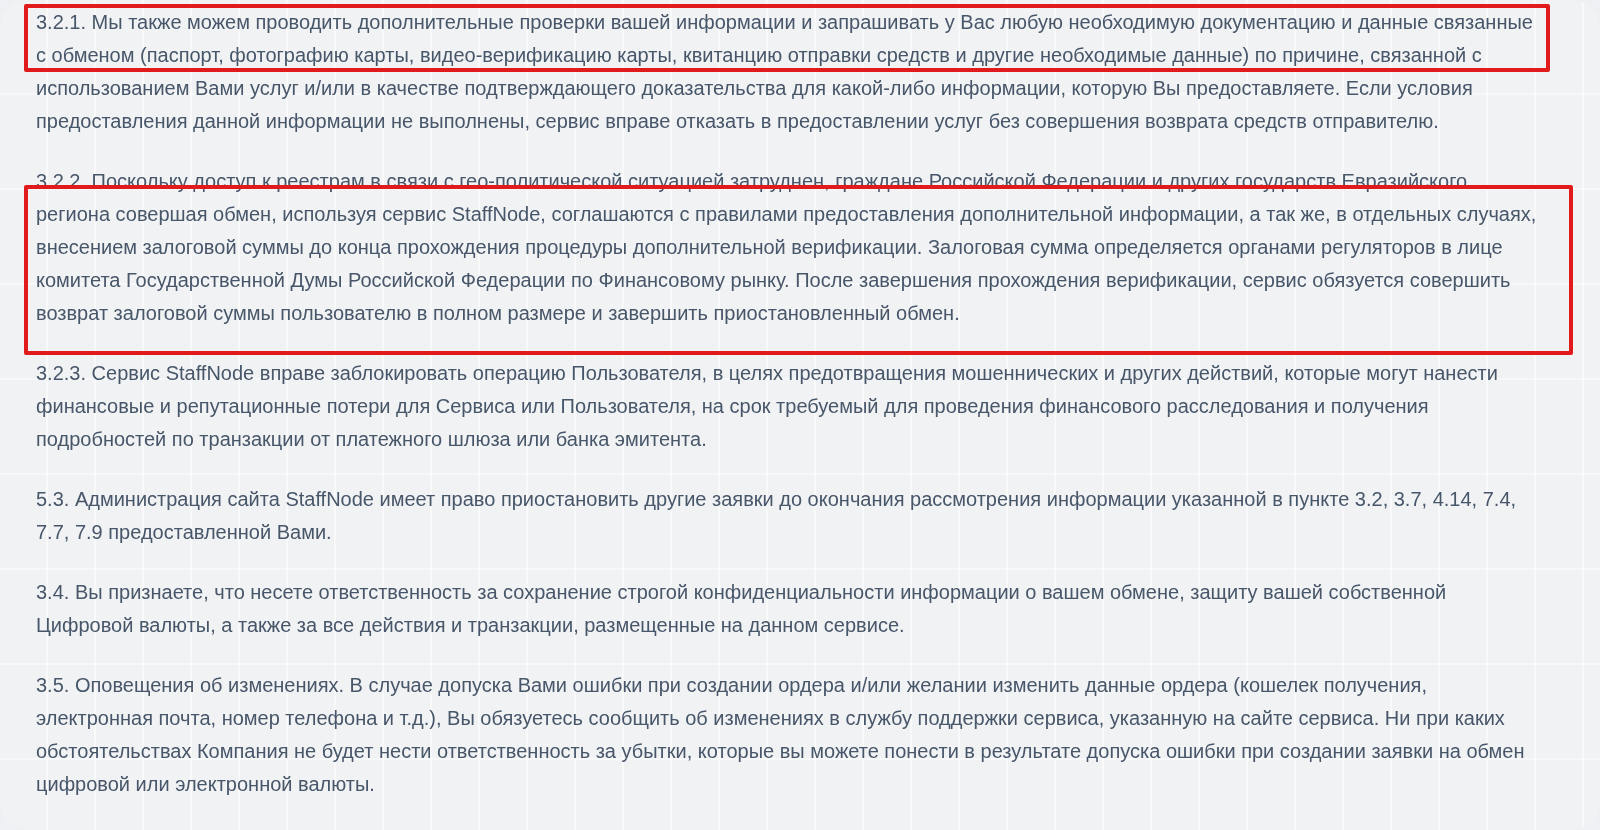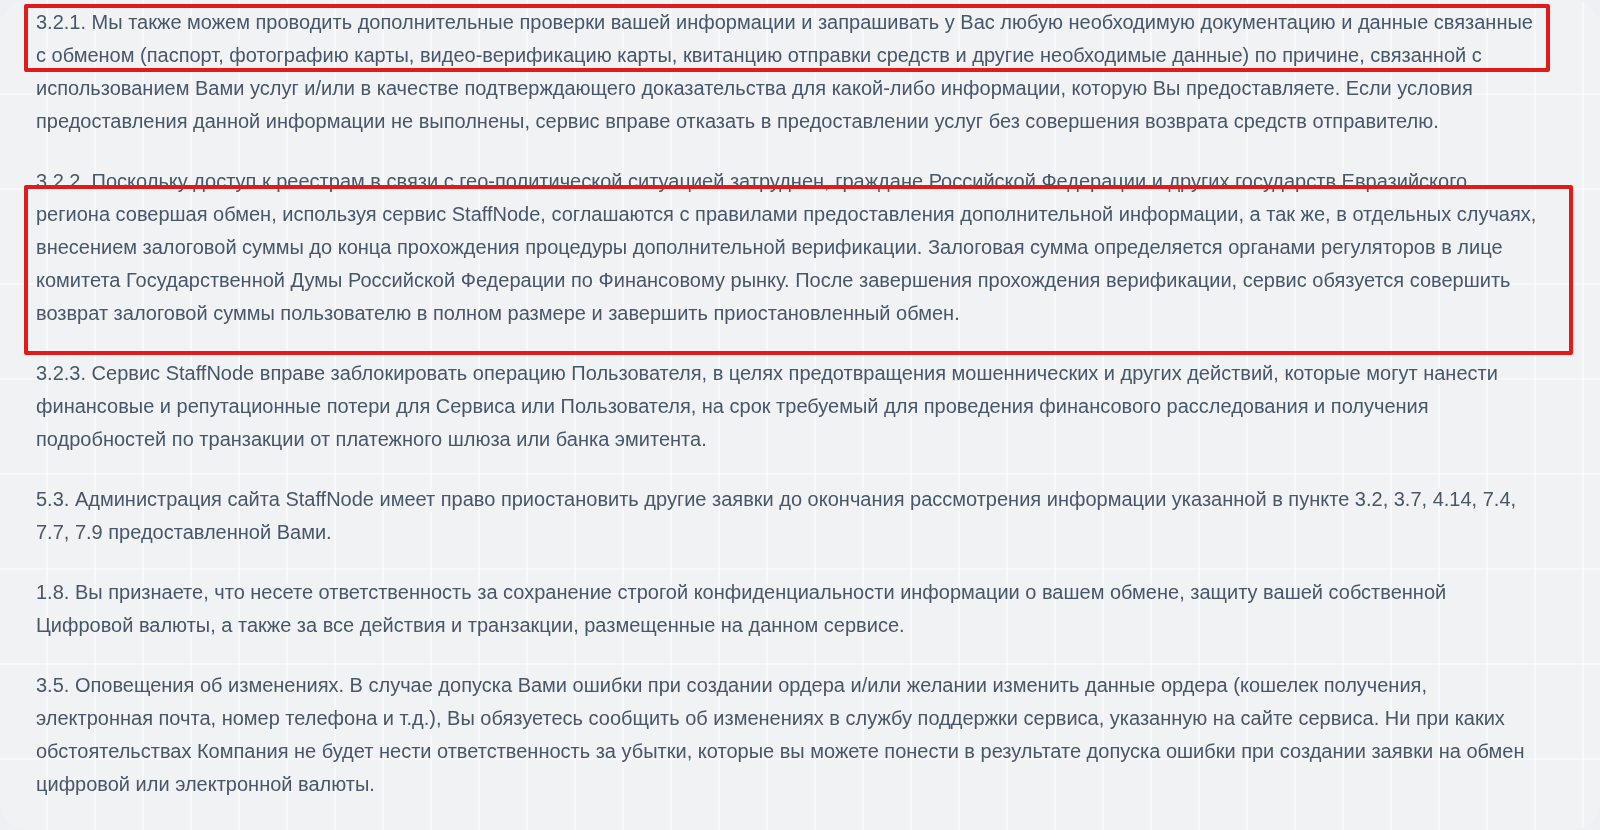--- a/index.html
+++ b/index.html
@@ -57,21 +57,21 @@
 </head>
 <body>
 
 <div class="page">
 
   <main class="content">
     <p>3.2.1. Мы также можем проводить дополнительные проверки вашей информации и запрашивать у Вас любую необходимую документацию и данные связанные с обменом (паспорт, фотографию карты, видео-верификацию карты, квитанцию отправки средств и другие необходимые данные) по причине, связанной с использованием Вами услуг и/или в качестве подтверждающего доказательства для какой-либо информации, которую Вы предоставляете. Если условия предоставления данной информации не выполнены, сервис вправе отказать в предоставлении услуг без совершения возврата средств отправителю.</p>
     <p>3.2.2. Поскольку доступ к реестрам в связи с гео-политической ситуацией затруднен, граждане Российской Федерации и других государств Евразийского региона совершая обмен, используя сервис StaffNode, соглашаются с правилами предоставления дополнительной информации, а так же, в отдельных случаях, внесением залоговой суммы до конца прохождения процедуры дополнительной верификации. Залоговая сумма определяется органами регуляторов в лице комитета Государственной Думы Российской Федерации по Финансовому рынку. После завершения прохождения верификации, сервис обязуется совершить возврат залоговой суммы пользователю в полном размере и завершить приостановленный обмен.</p>
     <p>3.2.3. Сервис StaffNode вправе заблокировать операцию Пользователя, в целях предотвращения мошеннических и других действий, которые могут нанести финансовые и репутационные потери для Сервиса или Пользователя, на срок требуемый для проведения финансового расследования и получения подробностей по транзакции от платежного шлюза или банка эмитента.</p>
     <p>5.3. Администрация сайта StaffNode имеет право приостановить другие заявки до окончания рассмотрения информации указанной в пункте 3.2, 3.7, 4.14, 7.4, 7.7, 7.9 предоставленной Вами.</p>
-    <p>1.8. Вы признаете, что несете ответственность за сохранение строгой конфиденциальности информации о вашем обмене, защиту вашей собственной Цифровой валюты, а также за все действия и транзакции, размещенные на данном сервисе.</p>
+    <p>3.4. Вы признаете, что несете ответственность за сохранение строгой конфиденциальности информации о вашем обмене, защиту вашей собственной Цифровой валюты, а также за все действия и транзакции, размещенные на данном сервисе.</p>
     <p>3.5. Оповещения об изменениях. В случае допуска Вами ошибки при создании ордера и/или желании изменить данные ордера (кошелек получения, электронная почта, номер телефона и т.д.), Вы обязуетесь сообщить об изменениях в службу поддержки сервиса, указанную на сайте сервиса. Ни при каких обстоятельствах Компания не будет нести ответственность за убытки, которые вы можете понести в результате допуска ошибки при создании заявки на обмен цифровой или электронной валюты.</p>
   </main>
 
   <div class="hl-box hl-box-1"></div>
 
   <div class="hl-box hl-box-2"></div>
 
 </div>
 
 </body></html>

